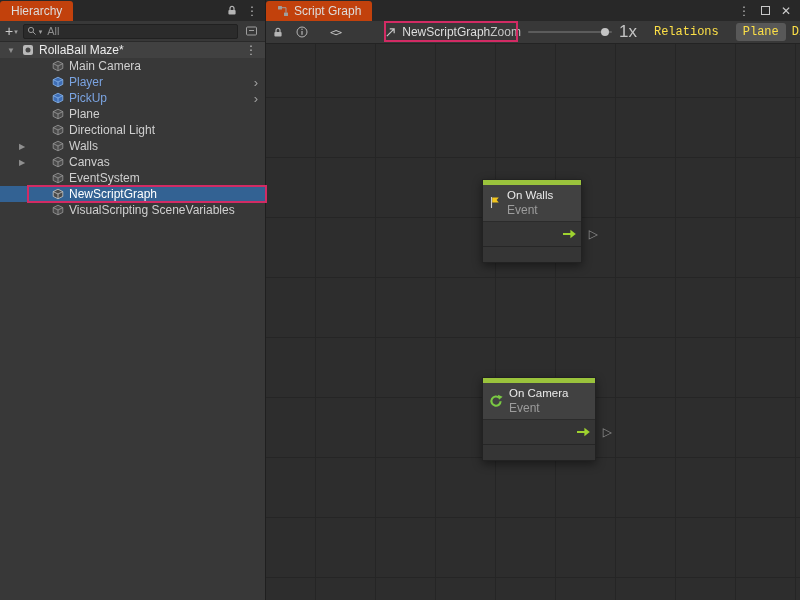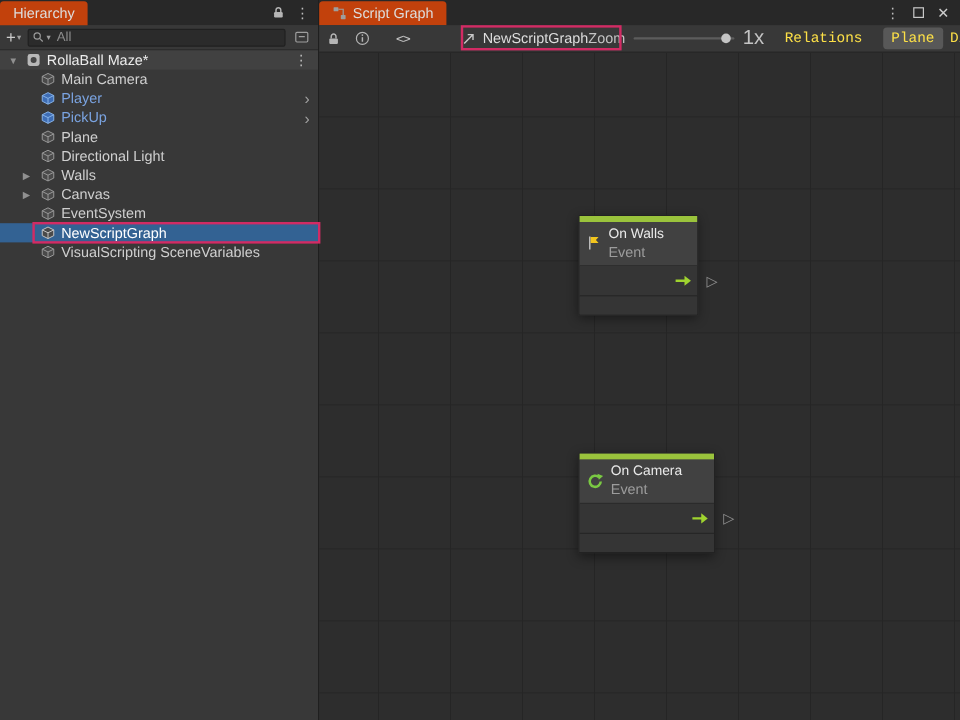--- a/index.html
+++ b/index.html
@@ -43,21 +43,21 @@
     flex:1; height:15px; background:#2b2b2b; border:1px solid #202020;
     border-radius:2px; display:flex; align-items:center; gap:2px;
     padding:0 3px; color:#8d8d8d; font-size:11px;
   }
   .search-text { margin-left:3px; }
   .picker-btn { display:flex; padding:0 2px; }
 
   .tree { width:100%; }
   .trow {
     height:16px; display:flex; align-items:center; gap:5px;
-    padding-left:34px; position:relative; color:#cfcfcf; white-space:nowrap;
+    padding-left:52px; position:relative; color:#cfcfcf; white-space:nowrap;
   }
   .trow .disc {
     position:absolute; left:17px; width:10px;
     font-size:8px; color:#909090; text-align:center;
   }
   .trow.scene {
     background:#414141; padding-left:5px; color:#ececec;
   }
   .trow.scene .disc { position:static; width:12px; }
   .trow.selected { background:#336293; color:#ffffff; }

